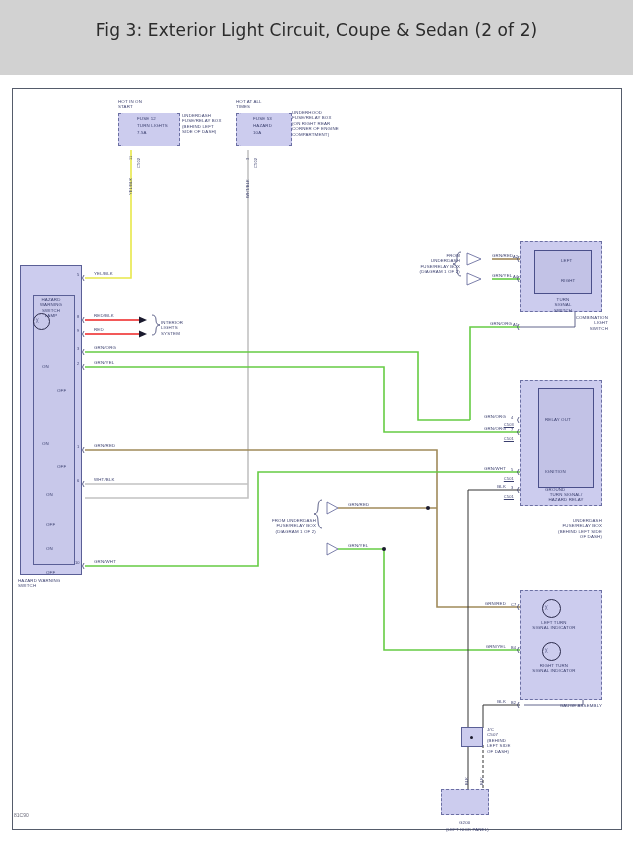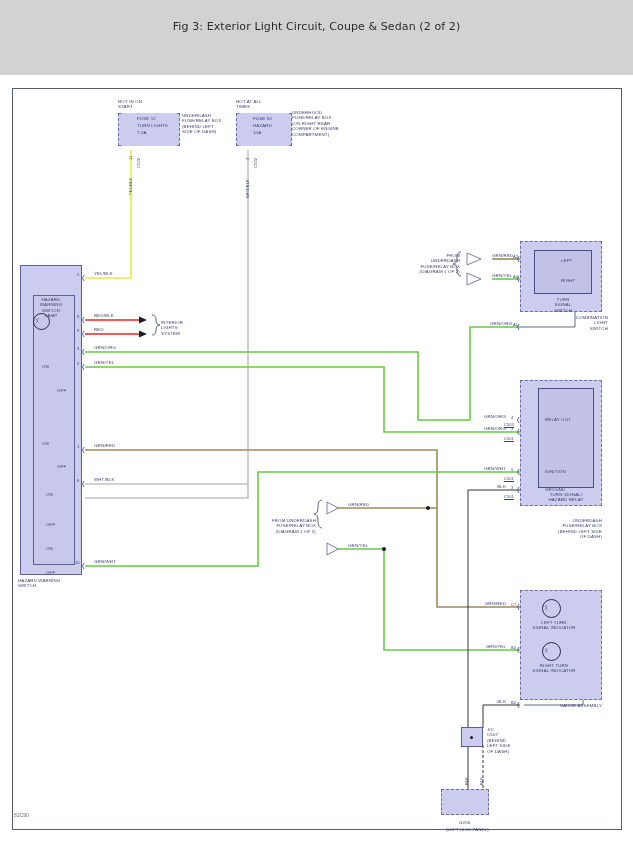--- a/index.html
+++ b/index.html
@@ -13,21 +13,21 @@
   #page{position:relative;width:633px;height:851px;}
 
   
   #header{
     position:absolute;left:0;top:0;width:633px;height:75px;
     background:#d2d2d2;
   }
   #header-title{
     position:absolute;left:0;top:20px;width:633px;
     text-align:center;
-    font-size:11px;color:#2b2b2b;
+    font-size:17px;color:#2b2b2b;
     font-family:"DejaVu Sans", sans-serif;
     letter-spacing:0.1px;
   }
 
   
   #frame{
     position:absolute;left:12px;top:88px;
     width:608px;height:740px;
     border:1.5px solid #555c6b;
     background:#ffffff;

